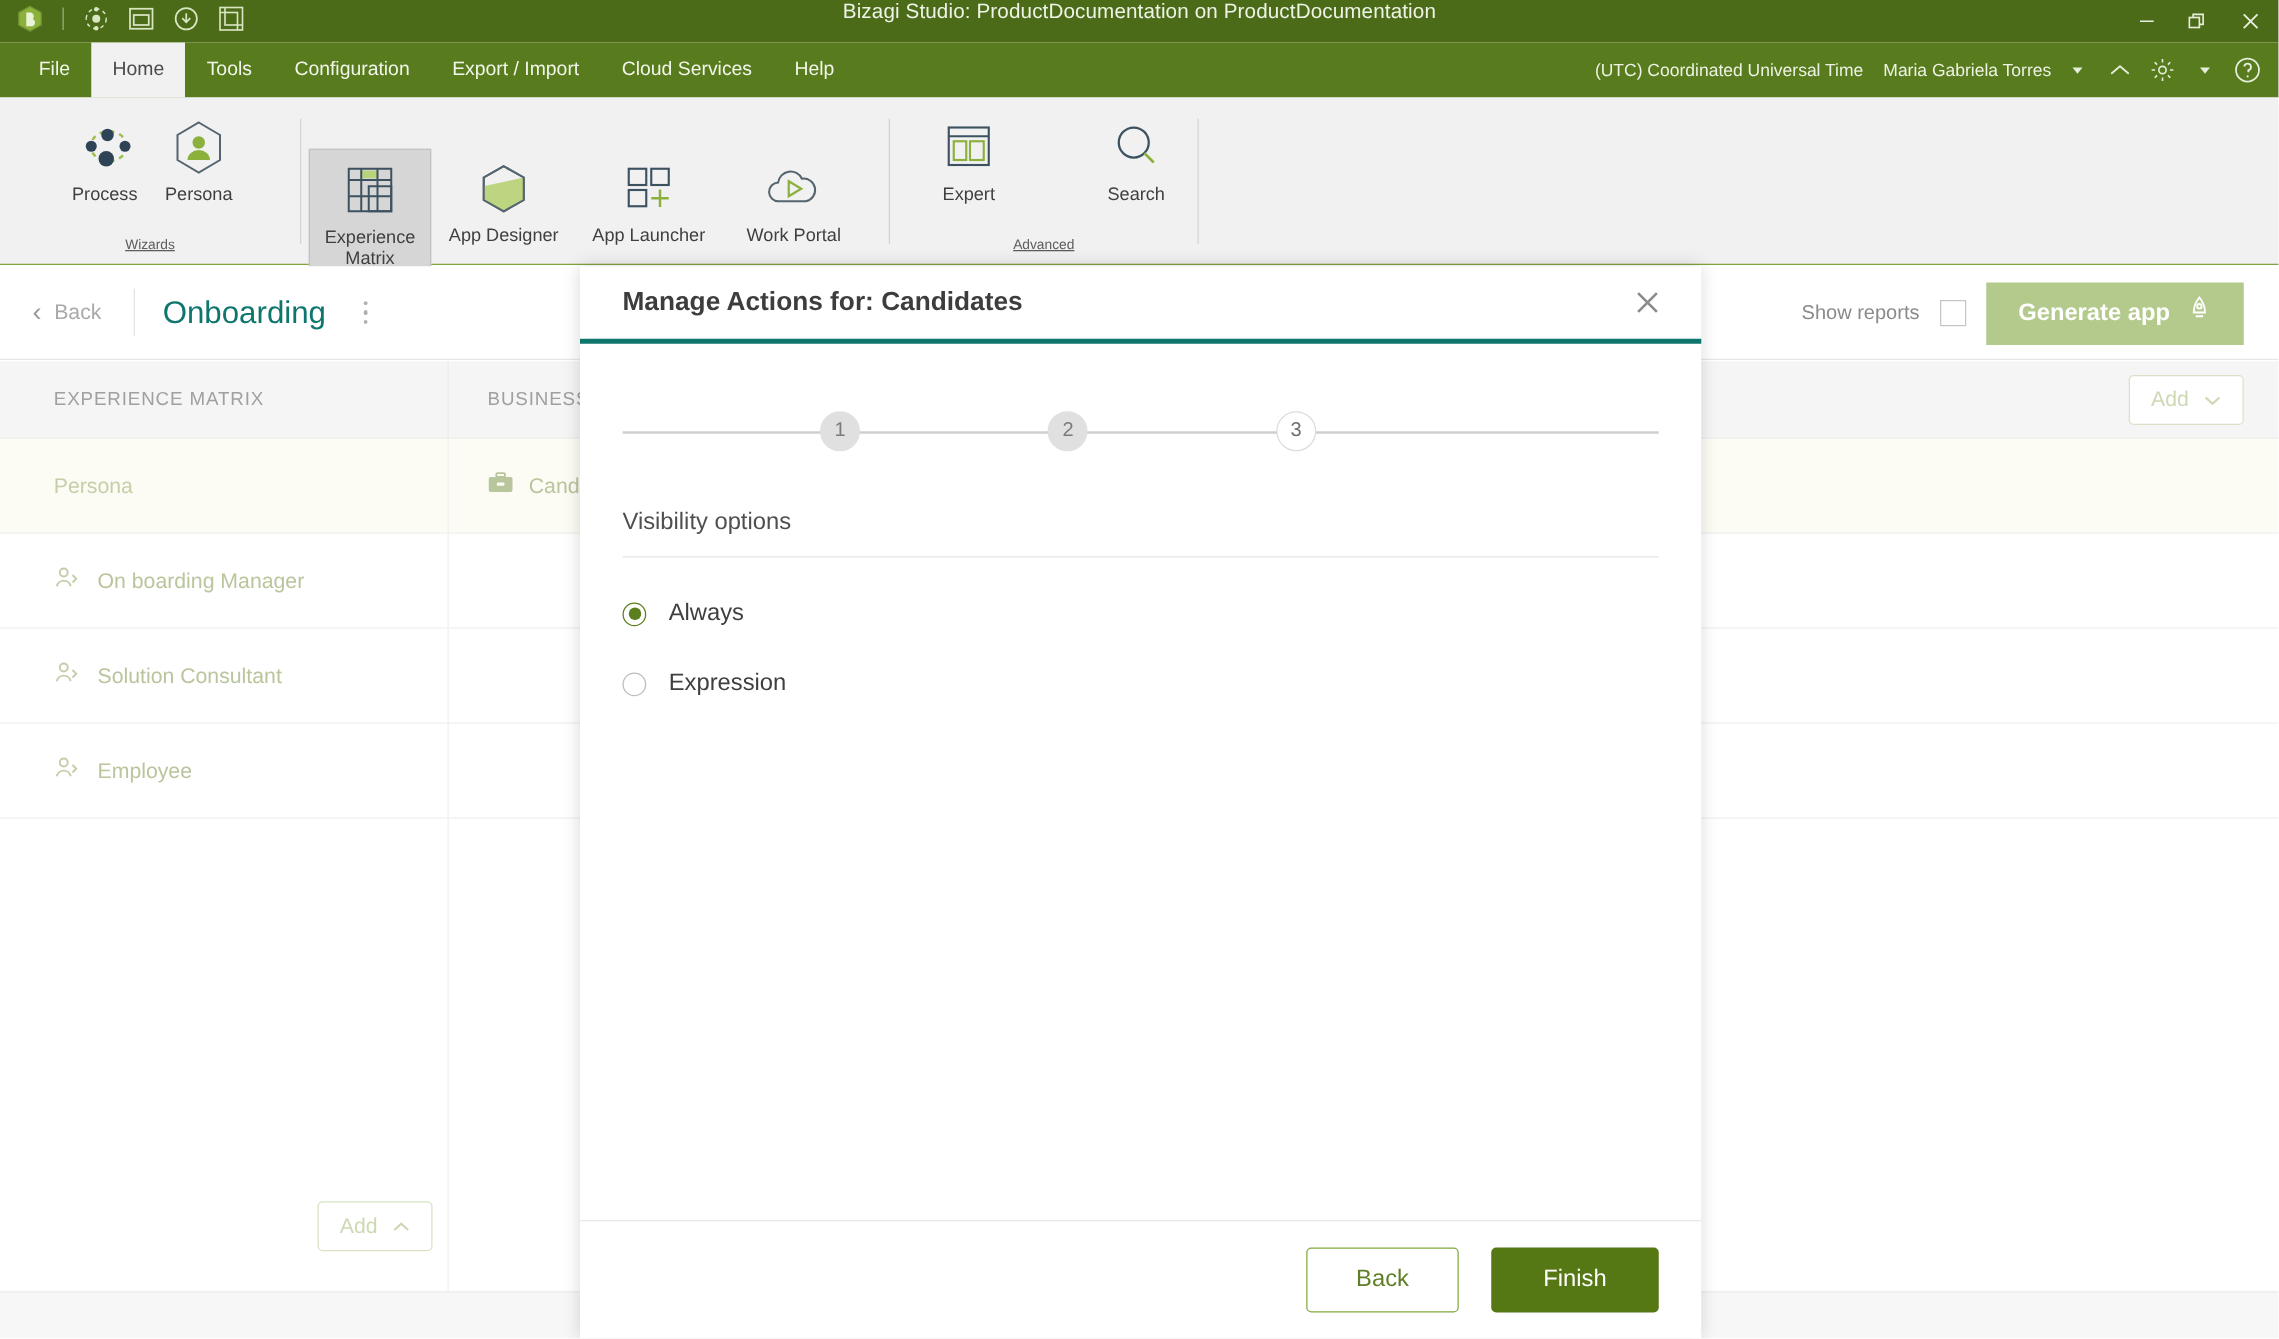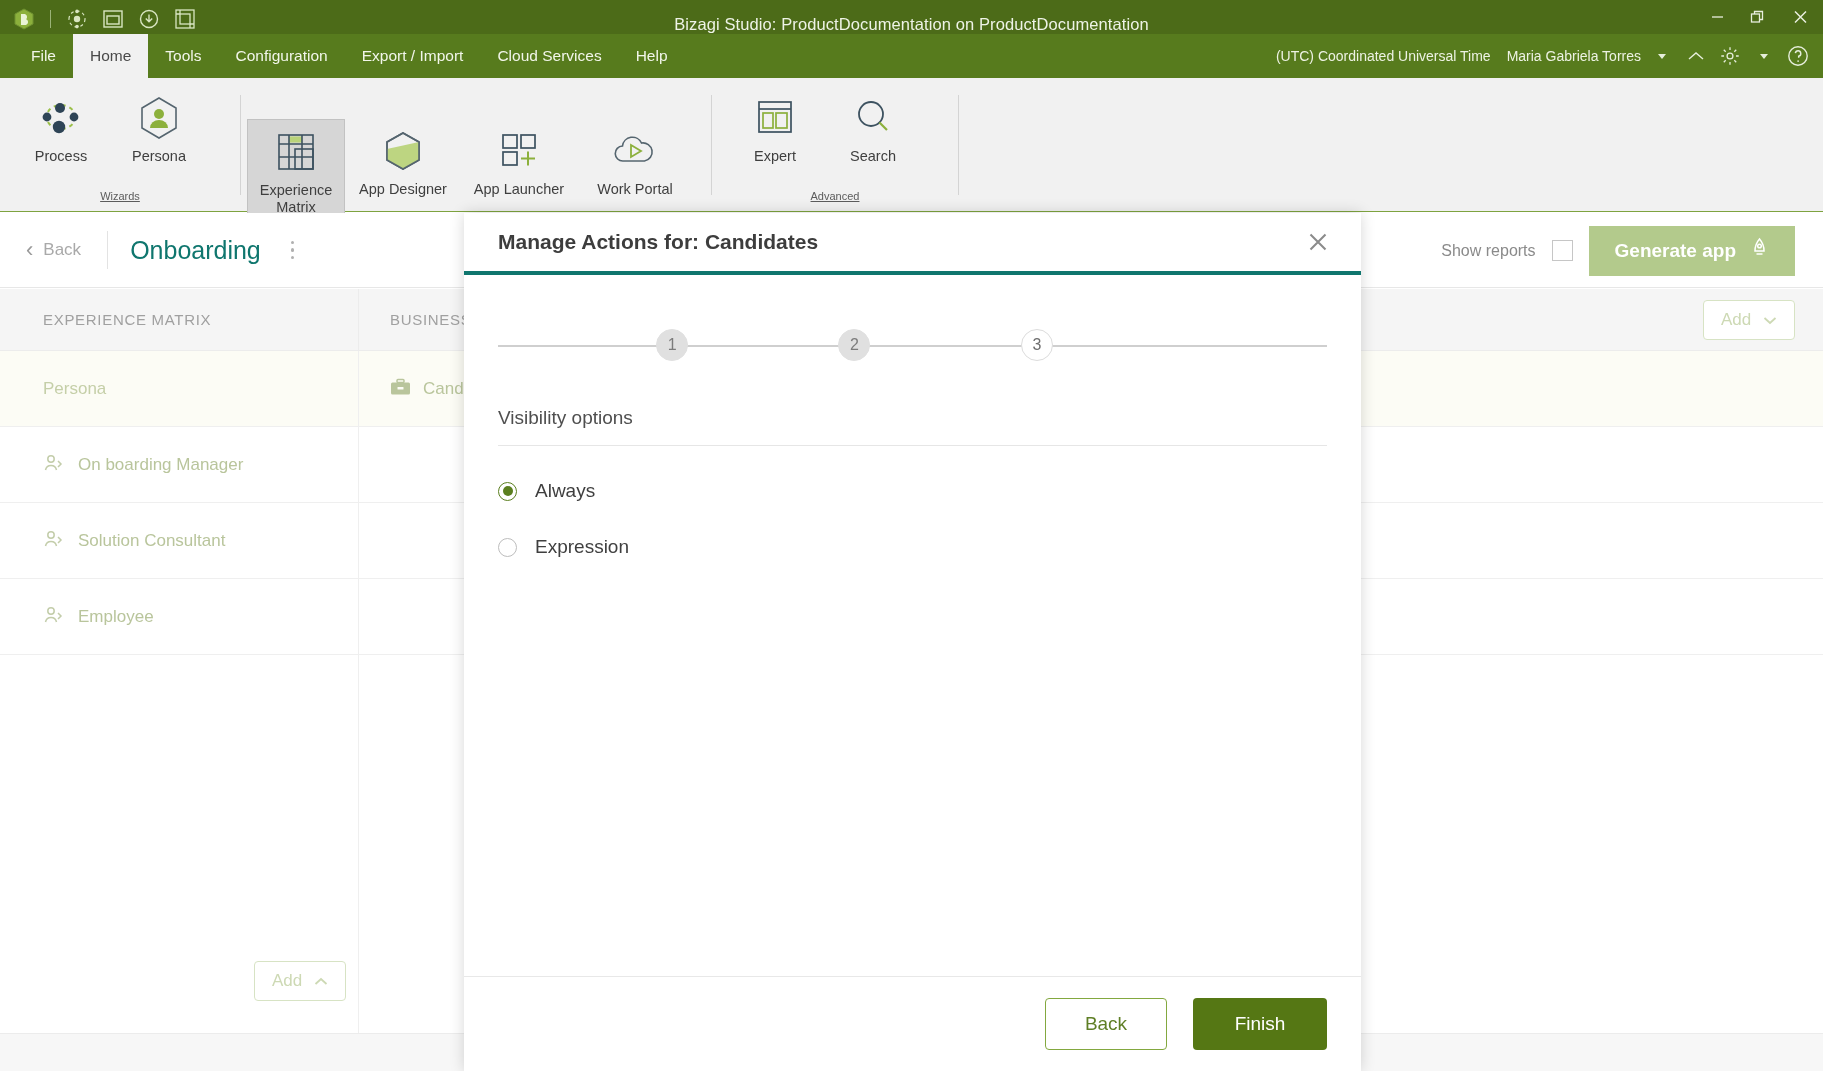--- a/index.html
+++ b/index.html
@@ -7,21 +7,21 @@
   body {
     font-family: "Liberation Sans", sans-serif;
     background:#ffffff;
     -webkit-font-smoothing: antialiased;
   }
   #app { position:relative; width:1823px; height:1071px; overflow:hidden; background:#fff; }
 
   
   .titlebar {
     position:absolute; top:0; left:0; width:1823px; height:34px;
-    background:#4c6b18; display:flex; align-items:flex-end;
+    background:#4c6b18; display:flex; align-items:flex-start;
   }
   .tb-left { display:flex; align-items:center; padding-left:6px; gap:0px; }
   .tb-iconbtn { width:36px; height:30px; display:flex; align-items:center; justify-content:center; }
   .tb-sep { width:1px; height:18px; background:#9ab377; margin:0 8px; }
   .tb-title {
     position:absolute; left:0; right:0; text-align:center;
     color:#eef3e6; font-size:16.5px; letter-spacing:.1px; pointer-events:none;
   }
   .tb-right { position:absolute; right:0; top:0; height:34px; display:flex; align-items:center; }
   .winbtn { width:40px; height:34px; display:flex; align-items:center; justify-content:center; color:#e9efdf; }
@@ -273,21 +273,21 @@
         </svg>
       </div>
     </div>
   </div>
 
   <div class="ribbon">
     <div class="rb-groups">
 
       <div class="rb-group" style="width:240px;">
         <div class="rb-group-items">
-          <div class="rb-btn" style="margin-left:12px;">
+          <div class="rb-btn" style="margin-left:12px;align-items:flex-end;">
             <div class="rb-ico">
               <svg width="46" height="44" viewBox="0 0 46 44">
                 <path d="M10 16 a14 11 0 0 1 26 0" fill="none" stroke="#9cc04a" stroke-width="2" stroke-dasharray="4 4"></path>
                 <path d="M10 26 a14 11 0 0 0 26 0" fill="none" stroke="#9cc04a" stroke-width="2" stroke-dasharray="4 4"></path>
                 <circle cx="22" cy="12" r="5" fill="#2e4456"></circle>
                 <circle cx="9" cy="21" r="4.4" fill="#2e4456"></circle>
                 <circle cx="36" cy="21" r="4.4" fill="#2e4456"></circle>
                 <circle cx="21" cy="31" r="6.2" fill="#2e4456"></circle>
               </svg>
             </div>
@@ -353,21 +353,21 @@
             </div>
             <div class="rb-lbl">Work Portal</div>
           </div>
         </div>
         <div class="rb-group-label">Apps</div>
       </div>
 
       <div class="rb-div"></div>
 
       <div class="rb-group" style="width:246px;">
-        <div class="rb-group-items" style="padding-left:14px;">
+        <div class="rb-group-items" style="padding-left:14px;justify-content:space-between;">
           <div class="rb-btn">
             <div class="rb-ico">
               <svg width="46" height="46" viewBox="0 0 46 46" fill="none" stroke="#3d5260" stroke-width="1.7">
                 <rect x="7" y="7" width="32" height="30"></rect>
                 <path d="M7 14 H39"></path>
                 <rect x="11" y="18" width="10" height="15" stroke="#8cb03c"></rect>
                 <rect x="24" y="18" width="11" height="15" stroke="#8cb03c"></rect>
               </svg>
             </div>
             <div class="rb-lbl">Expert</div>

